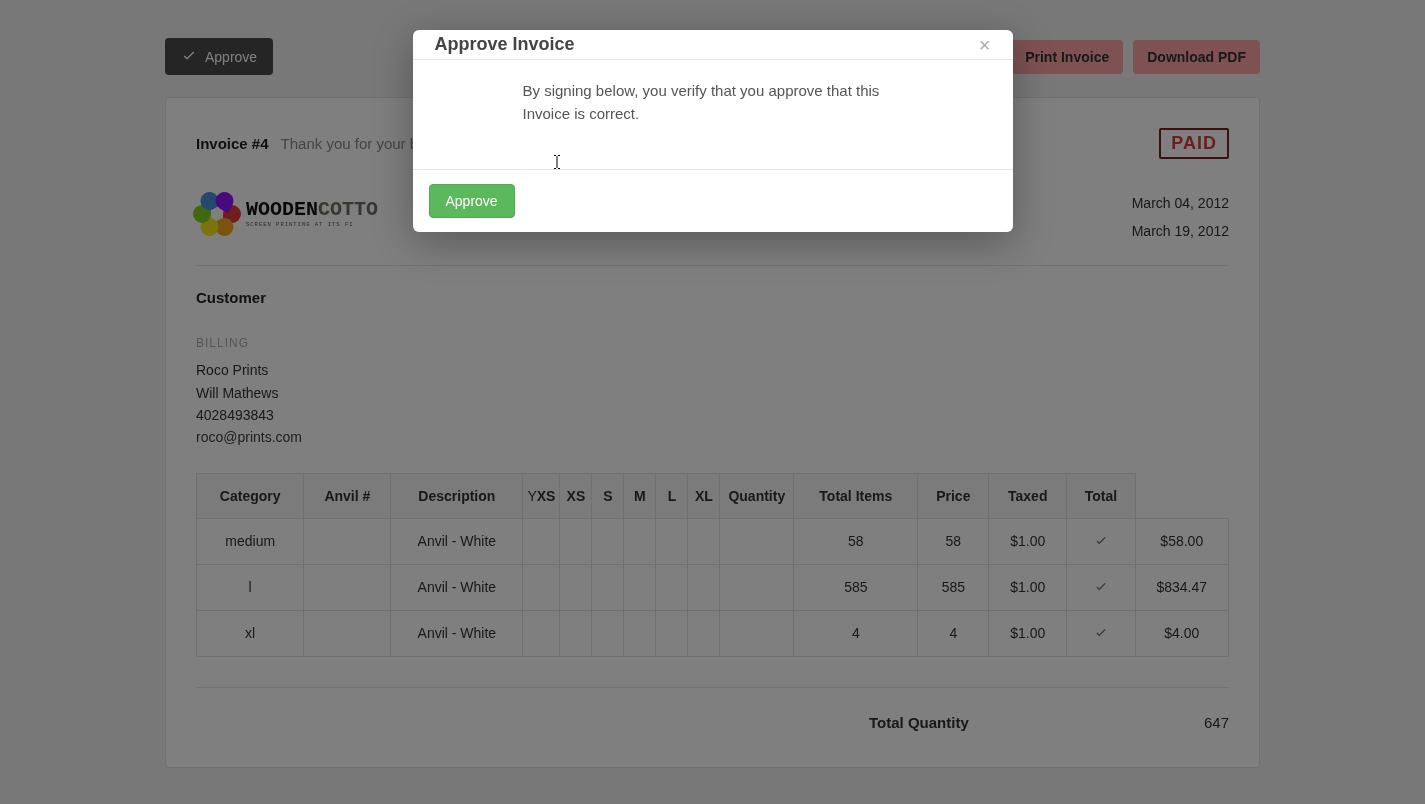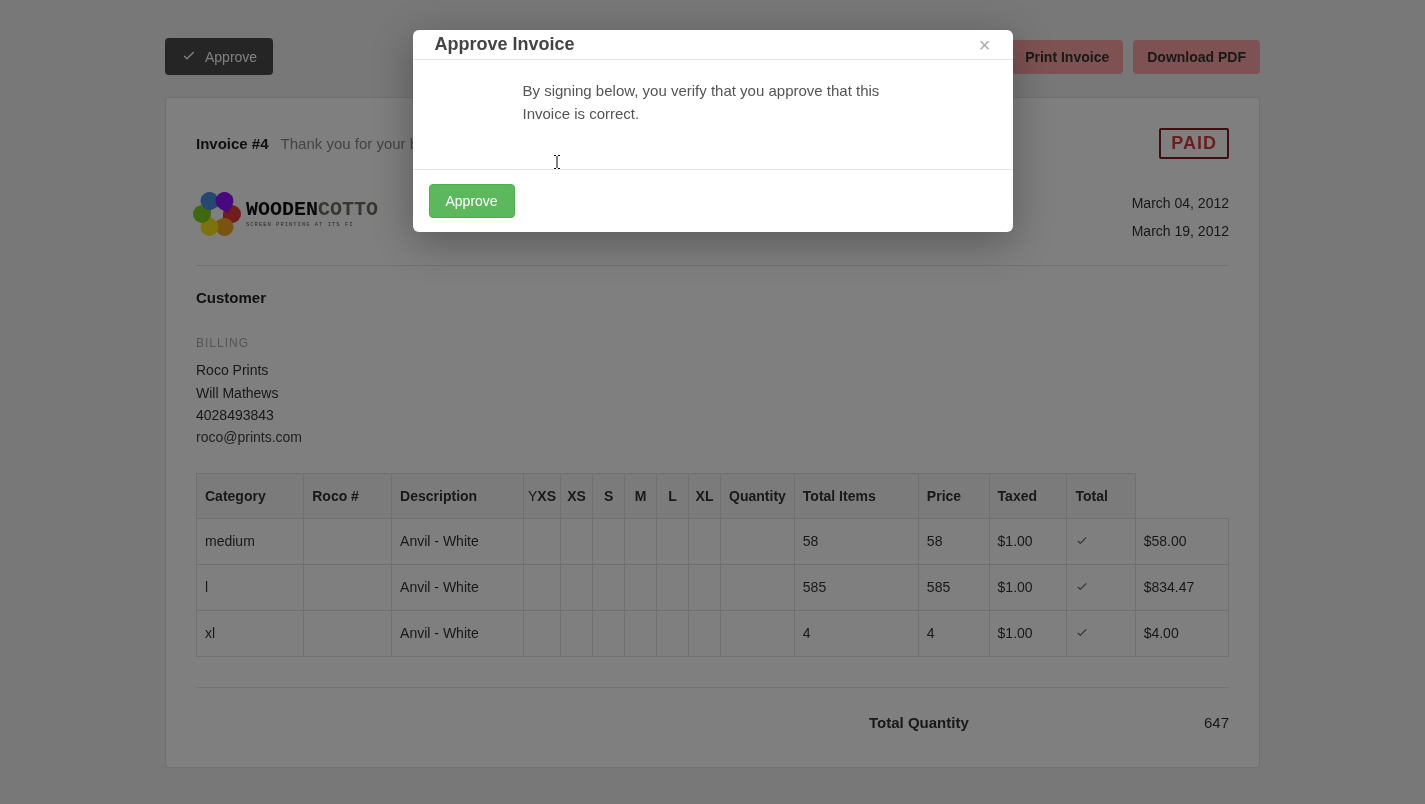--- a/index.html
+++ b/index.html
@@ -108,21 +108,21 @@
   .customer-block a { color: #404040; text-decoration:none; }
 
   table.items {
     width: 100%;
     border-collapse: collapse;
     margin-bottom: 30px;
   }
   table.items th, table.items td {
     border: 1px solid #e0e0e0;
     padding: 14px 8px;
-    text-align: left;
+    text-align: center;
     font-size: 14px;
     vertical-align: top;
   }
   table.items th.narrow, table.items td.narrow { width: 32px; text-align:center; padding-left:4px; padding-right:4px; }
   table.items thead tr { background: #f7f7f7; }
   table.items th { font-weight: 700; color:#333; }
 
   .check-icon svg { width:14px; height:14px; fill:#666; }
 
   .totals-section { display:flex; justify-content:flex-end; }
@@ -255,21 +255,21 @@
       <div>Roco Prints</div>
       <div>Will Mathews</div>
       <div>4028493843</div>
       <div><a>roco@prints.com</a></div>
     </div>
 
     <table class="items">
       <thead>
         <tr>
           <th>Category</th>
-          <th>Roco #</th>
+          <th>Anvil #</th>
           <th>Description</th>
           <th class="narrow"><span style="font-weight:400">Y</span><span>XS</span></th>
           <th class="narrow">XS</th>
           <th class="narrow">S</th>
           <th class="narrow">M</th>
           <th class="narrow">L</th>
           <th class="narrow">XL</th>
           <th>Quantity</th>
           <th>Total Items</th>
           <th>Price</th>

